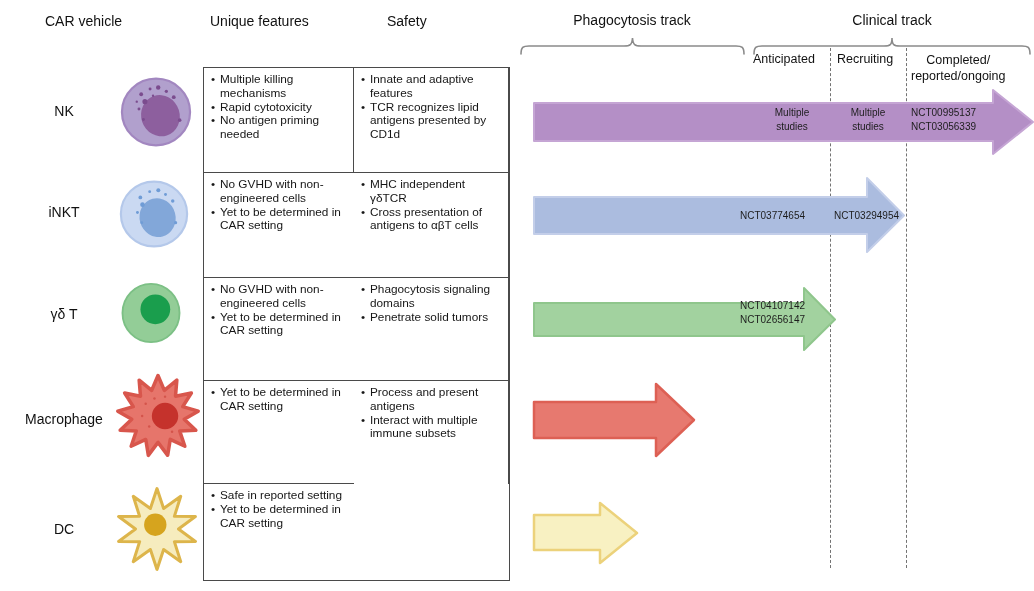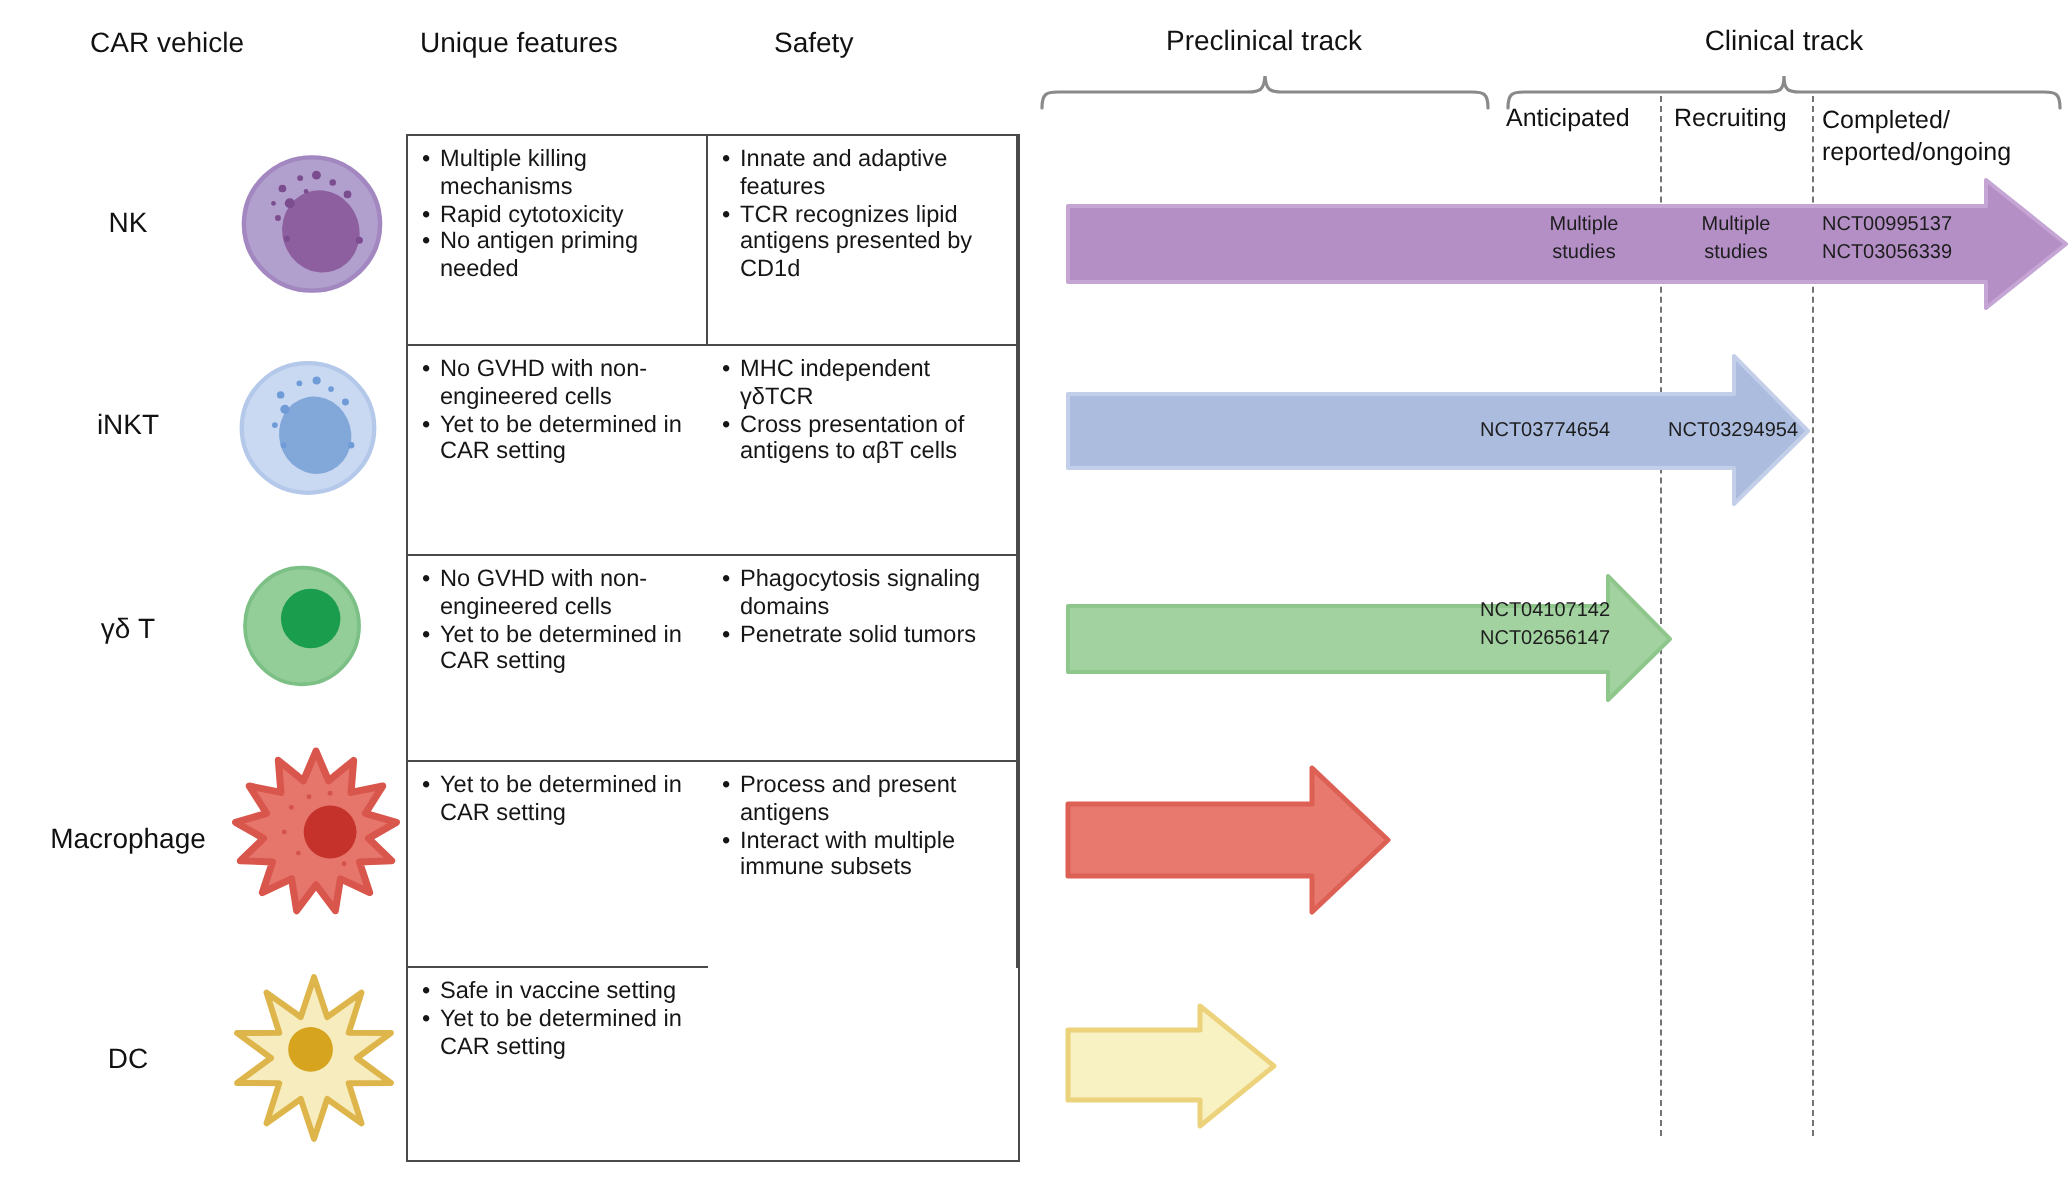--- a/index.html
+++ b/index.html
@@ -1,20 +1,20 @@
 <!DOCTYPE html>
 <html><head>
 <meta charset="utf-8">
 <style>
   html,body{margin:0;padding:0;background:#fff;}
   #canvas{position:relative;width:1034px;height:591px;background:#fff;
     font-family:"Liberation Sans","DejaVu Sans",sans-serif;color:#1c1c1c;overflow:hidden;}
   .abs{position:absolute;}
   .hdr{font-size:14px;color:#111;white-space:nowrap;}
-  .subhdr{font-size:12.5px;color:#111;white-space:nowrap;}
+  .subhdr{font-size:12.5px;color:#111;white-space:nowrap;text-align:center;}
   .pre{white-space:pre-line;}
   .vehicle-label{font-size:14px;color:#111;width:128px;text-align:center;}
   .dash{position:absolute;top:48px;height:520px;width:0;border-left:1.6px dashed #737373;}
   
   #ftable{position:absolute;left:203px;top:67px;display:grid;
     grid-template-columns:150px 155px;grid-template-rows:105px 105px 103px 103px 96px;
     border:1.6px solid #4a4a4a;}
   .cell{border-right:1.4px solid #4a4a4a;border-bottom:1.4px solid #4a4a4a;
     padding:5px 3px 2px 7px;font-size:11.8px;line-height:1.17;color:#161616;overflow:hidden;}
   .cell.lastcol{border-right:none;}
@@ -30,21 +30,21 @@
   .cellicon{position:absolute;}
 </style>
 </head>
 <body>
 
 <div id="canvas">
 
   <div class="abs hdr" style="left:45px;top:13px">CAR vehicle</div>
   <div class="abs hdr" style="left:210px;top:13px">Unique features</div>
   <div class="abs hdr" style="left:387px;top:13px">Safety</div>
-  <div class="abs hdr ctr" style="left:557px;top:12px;width:150px">Preclinical track</div>
+  <div class="abs hdr ctr" style="left:557px;top:12px;width:150px">Phagocytosis track</div>
   <div class="abs hdr ctr" style="left:817px;top:12px;width:150px">Clinical track</div>
 
   <div class="abs subhdr" style="left:753px;top:52px">Anticipated</div>
   <div class="abs subhdr" style="left:837px;top:52px">Recruiting</div>
   <div class="abs subhdr pre" style="left:911px;top:52px;line-height:16px">Completed/
 reported/ongoing</div>
 
   <svg class="overlay" width="1034" height="60">
     <path d="M521,54 C521,47 523,46 529,46 L624,46 C630,46 632,45 632.5,38 C633,45 635,46 641,46 L736,46 C742,46 744,47 744,54" fill="none" stroke="#8a8a8a" stroke-width="1.6" stroke-linecap="round"></path>
     <path d="M754,54 C754,47 756,46 762,46 L884,46 C890,46 892,45 892,38 C892,45 894,46 900,46 L1022,46 C1028,46 1030,47 1030,54" fill="none" stroke="#8a8a8a" stroke-width="1.6" stroke-linecap="round"></path>
@@ -165,21 +165,21 @@
     </div>
 
     <div class="cell lastrow">
       <ul>
         <li>Process and present antigens</li>
         <li>Interact with multiple immune subsets</li>
       </ul>
     </div>
     <div class="cell lastcol lastrow">
       <ul>
-        <li>Safe in vaccine setting</li>
+        <li>Safe in reported setting</li>
         <li>Yet to be determined in CAR setting</li>
       </ul>
     </div>
   </div>
 
   <svg class="overlay" width="1034" height="591">
     <path d="M534,103 H993 V90 L1033,122 L993,154 V141 H534 Z" stroke="#c5a5d4" stroke-width="2" stroke-linejoin="round" fill="#b48fc6"></path>
     <path d="M534,197 H867 V178 L904,215.5 L867,252 V234 H534 Z" stroke="#c3cee9" stroke-width="2" stroke-linejoin="round" fill="#abbcdf"></path>
     <path d="M534,303 H804 V288 L835,319.5 L804,350 V336 H534 Z" stroke="#8fc68c" stroke-width="2" stroke-linejoin="round" fill="#a2d29f"></path>
     <path d="M534,402 H656 V384 L694,420 L656,456 V438 H534 Z" stroke="#dd6054" stroke-width="2.5" stroke-linejoin="round" fill="#e7796f"></path>

